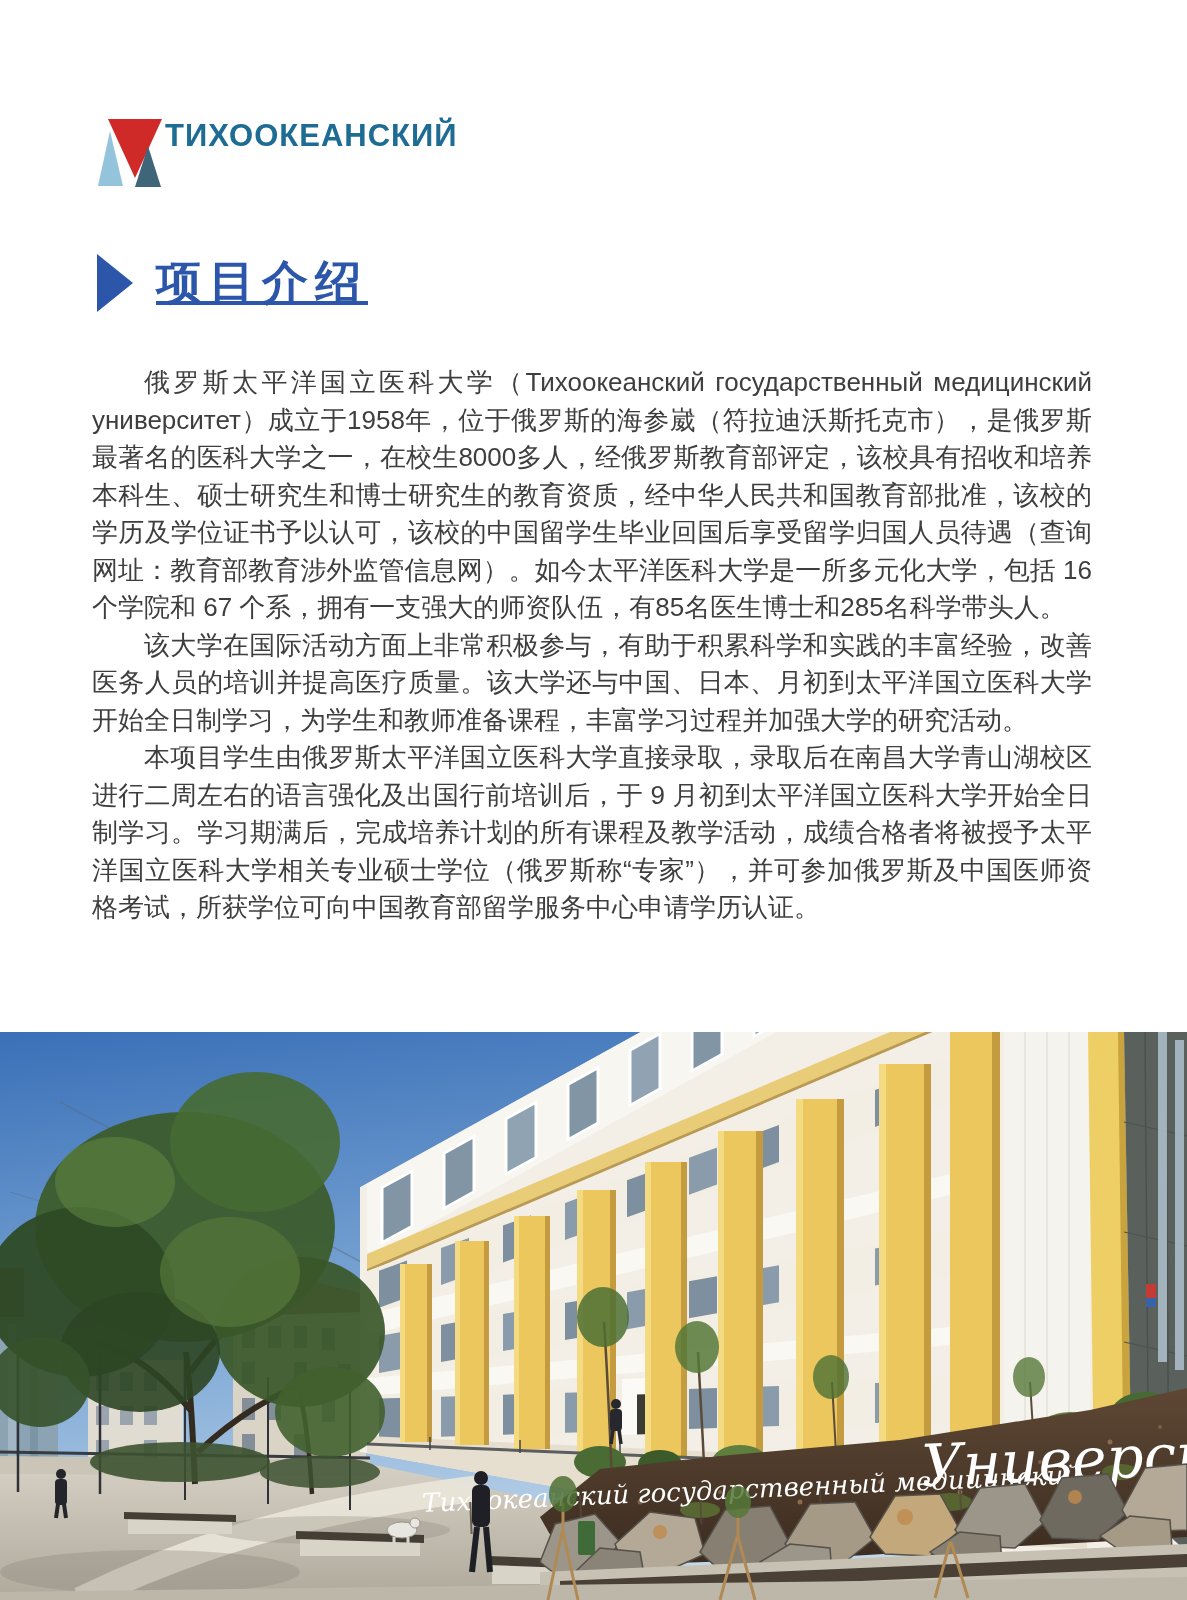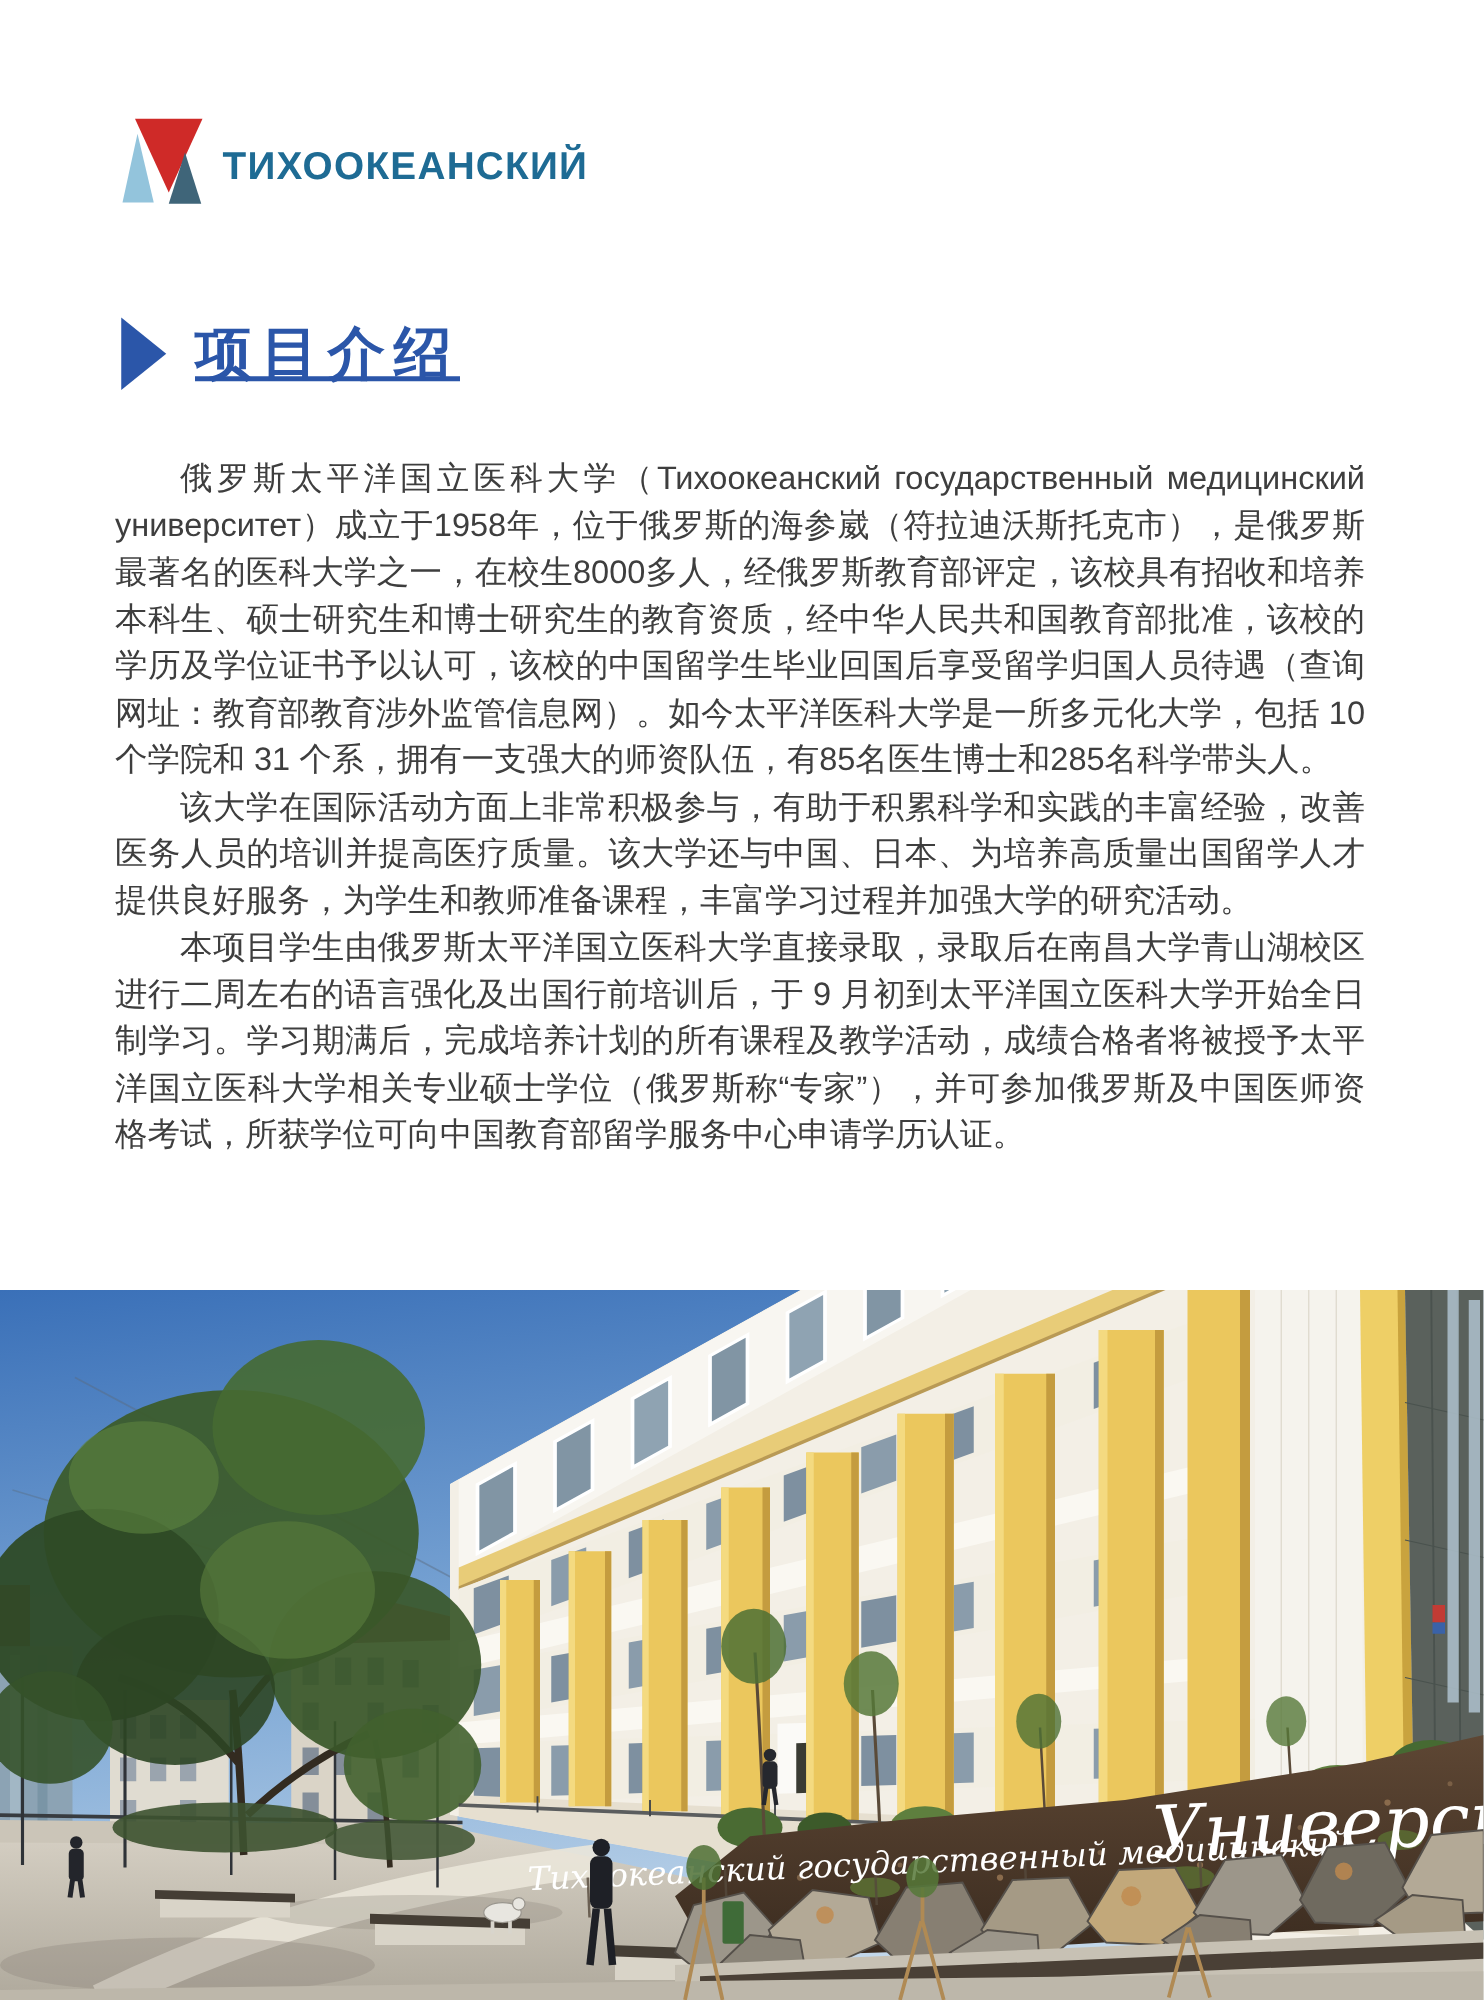--- a/index.html
+++ b/index.html
@@ -1,21 +1,21 @@
 <!DOCTYPE html>
 <html><head>
 <meta charset="utf-8">
 <style>
   html,body{margin:0;padding:0;}
   body{
     width:1187px;height:1600px;background:#ffffff;position:relative;overflow:hidden;
     font-family:"Liberation Sans","DejaVu Sans",sans-serif;
   }
   
-  .logo{position:absolute;left:95px;top:92px;display:flex;align-items:center;gap:13px;}
+  .logo{position:absolute;left:95px;top:116px;display:flex;align-items:flex-start;}
   .logo-mark{width:70px;height:78px;flex:0 0 auto;}
   .logo-text{font-weight:bold;font-size:31px;line-height:35px;letter-spacing:1px;margin-top:2px;}
   
   .section{position:absolute;left:97px;top:252px;display:flex;align-items:center;gap:23px;}
   .section .tri{width:0;height:0;border-top:29px solid transparent;border-bottom:29px solid transparent;}
   .section h1{margin:0;font-size:46px;font-weight:bold;letter-spacing:7px;font-family:"Liberation Sans","DejaVu Sans",sans-serif;text-decoration:underline;}
   
   .bodytext{
     position:absolute;left:92px;top:364px;width:1000px;
     font-size:26px;line-height:37.5px;text-align:justify;
@@ -38,22 +38,22 @@
     <div>ТИХООКЕАНСКИЙ</div>
   </div>
 </div>
 
 <div class="section">
   <span class="tri" style="border-left:36px solid #2B56A9"></span>
   <h1 style="color:#2B56A9">项目介绍</h1>
 </div>
 
 <div class="bodytext" style="color:#3E3E3E">
-  <p>俄罗斯太平洋国立医科大学（Тихоокеанский государственный медицинский университет）成立于1958年，位于俄罗斯的海参崴（符拉迪沃斯托克市），是俄罗斯最著名的医科大学之一，在校生8000多人，经俄罗斯教育部评定，该校具有招收和培养本科生、硕士研究生和博士研究生的教育资质，经中华人民共和国教育部批准，该校的学历及学位证书予以认可，该校的中国留学生毕业回国后享受留学归国人员待遇（查询网址：教育部教育涉外监管信息网）。如今太平洋医科大学是一所多元化大学，包括 10 个学院和 31 个系，拥有一支强大的师资队伍，有85名医生博士和285名科学带头人。</p>
-  <p>该大学在国际活动方面上非常积极参与，有助于积累科学和实践的丰富经验，改善医务人员的培训并提高医疗质量。该大学还与中国、日本、为培养高质量出国留学人才提供良好服务，为学生和教师准备课程，丰富学习过程并加强大学的研究活动。</p>
+  <p>俄罗斯太平洋国立医科大学（Тихоокеанский государственный медицинский университет）成立于1958年，位于俄罗斯的海参崴（符拉迪沃斯托克市），是俄罗斯最著名的医科大学之一，在校生8000多人，经俄罗斯教育部评定，该校具有招收和培养本科生、硕士研究生和博士研究生的教育资质，经中华人民共和国教育部批准，该校的学历及学位证书予以认可，该校的中国留学生毕业回国后享受留学归国人员待遇（查询网址：教育部教育涉外监管信息网）。如今太平洋医科大学是一所多元化大学，包括 16 个学院和 67 个系，拥有一支强大的师资队伍，有85名医生博士和285名科学带头人。</p>
+  <p>该大学在国际活动方面上非常积极参与，有助于积累科学和实践的丰富经验，改善医务人员的培训并提高医疗质量。该大学还与中国、日本、月初到太平洋国立医科大学开始全日制学习，为学生和教师准备课程，丰富学习过程并加强大学的研究活动。</p>
   <p>本项目学生由俄罗斯太平洋国立医科大学直接录取，录取后在南昌大学青山湖校区进行二周左右的语言强化及出国行前培训后，于 9 月初到太平洋国立医科大学开始全日制学习。学习期满后，完成培养计划的所有课程及教学活动，成绩合格者将被授予太平洋国立医科大学相关专业硕士学位（俄罗斯称“专家”），并可参加俄罗斯及中国医师资格考试，所获学位可向中国教育部留学服务中心申请学历认证。</p>
 </div>
 
 <div class="photo">
 <svg viewBox="0 0 1187 568" width="1187" height="568">
   <defs>
     <linearGradient id="sky" x1="0" y1="0" x2="0.25" y2="1">
       <stop offset="0" stop-color="#3A70B8"></stop>
           <stop offset="0.55" stop-color="#7FA9D6"></stop>
           <stop offset="1" stop-color="#C2D7EA"></stop>

